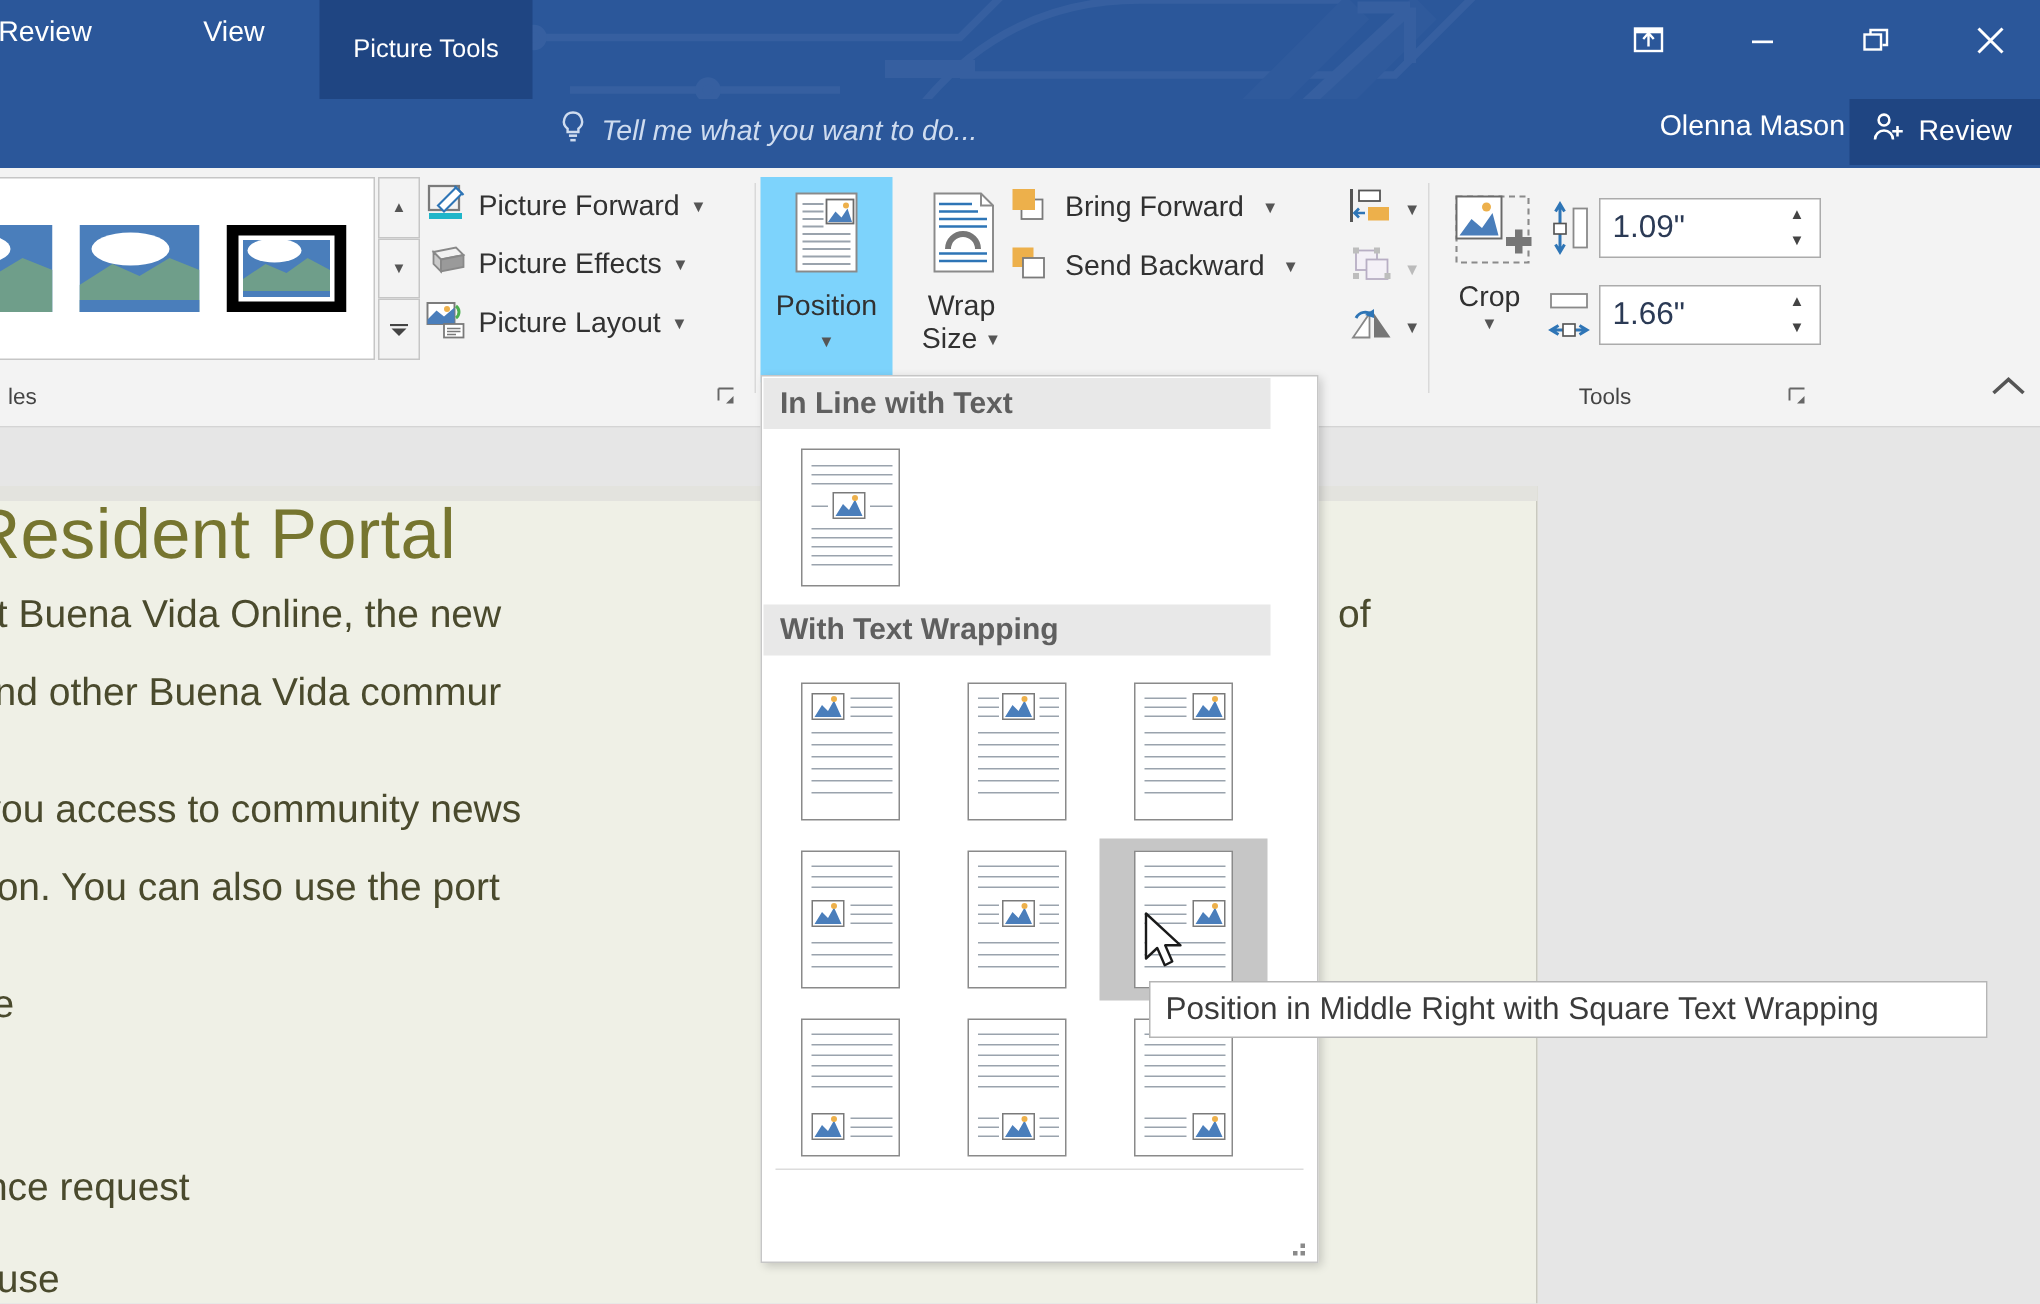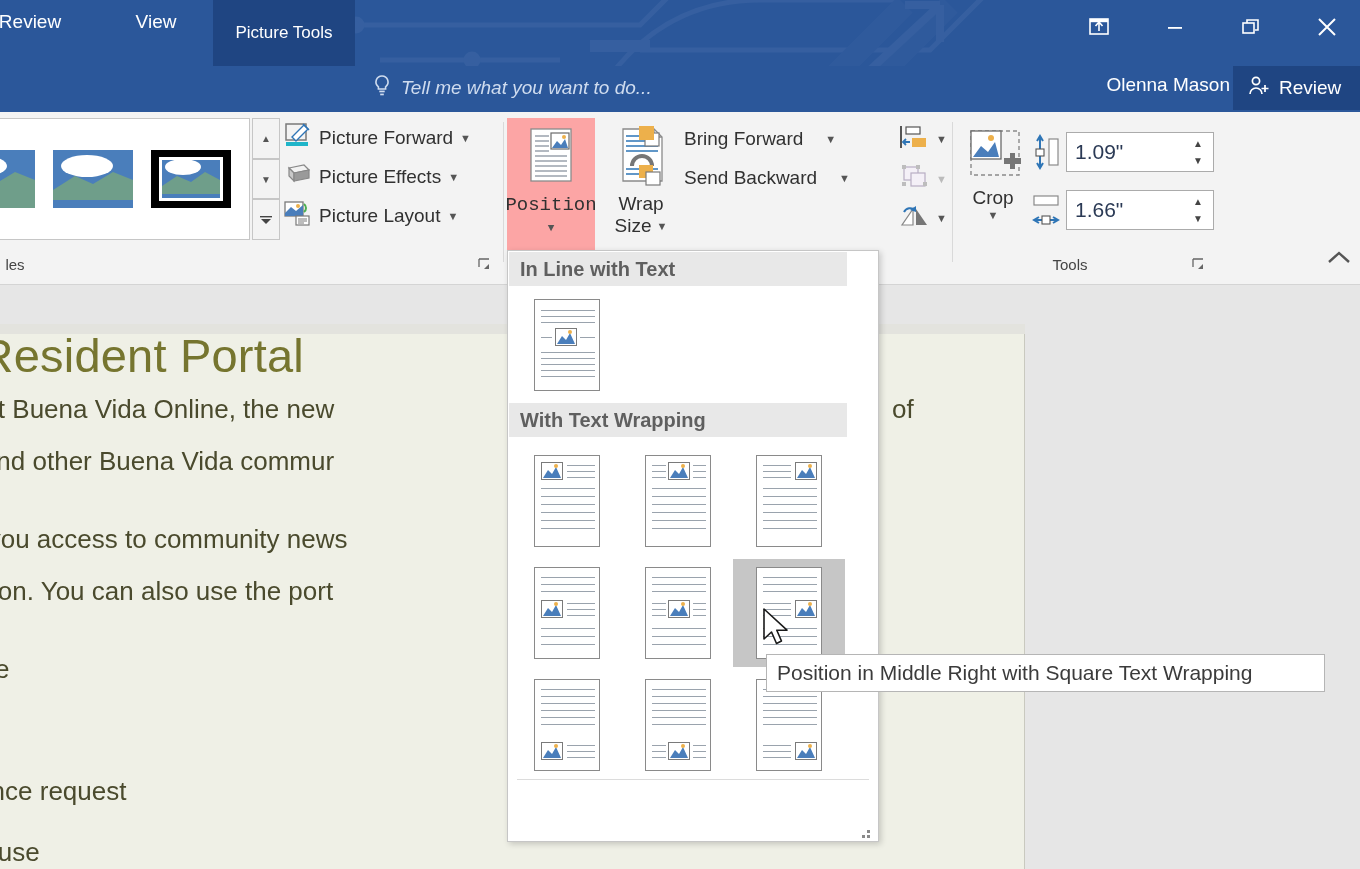--- a/index.html
+++ b/index.html
@@ -92,25 +92,25 @@
     font-size: 19px; color: #313131; white-space: nowrap;
   }
   .caret { color: #555; font-size: 11px; }
 
   
   .bigbtn {
     position: absolute; width: 88px; height: 137px; top: 118px;
     display: flex; flex-direction: column; align-items: center;
     padding-top: 8px; font-size: 19px; color: #313131;
   }
-  .bigbtn.hot { background: #fca5a5; font-family: Liberation Mono, monospace; }
+  .bigbtn.hot { background: #7dd3fc; }
 
   .arr-row {
-    position: absolute; left: 636px; height: 35px;
-    display: flex; align-items: center; gap: 22px; font-size: 19px; color: #313131;
+    position: absolute; left: 672px; height: 35px;
+    display: flex; align-items: center; gap: 12px; font-size: 19px; color: #313131;
     white-space: nowrap;
     justify-content: space-between;
   }
   .arr-icon-btn { position: absolute; left: 900px; display: flex; align-items: center; gap: 6px; }
 
   
   .crop-btn {
     position: absolute; left: 958px; top: 118px; width: 70px; height: 130px;
     display: flex; flex-direction: column; align-items: center; padding-top: 6px;
     font-size: 19px; color: #313131;

